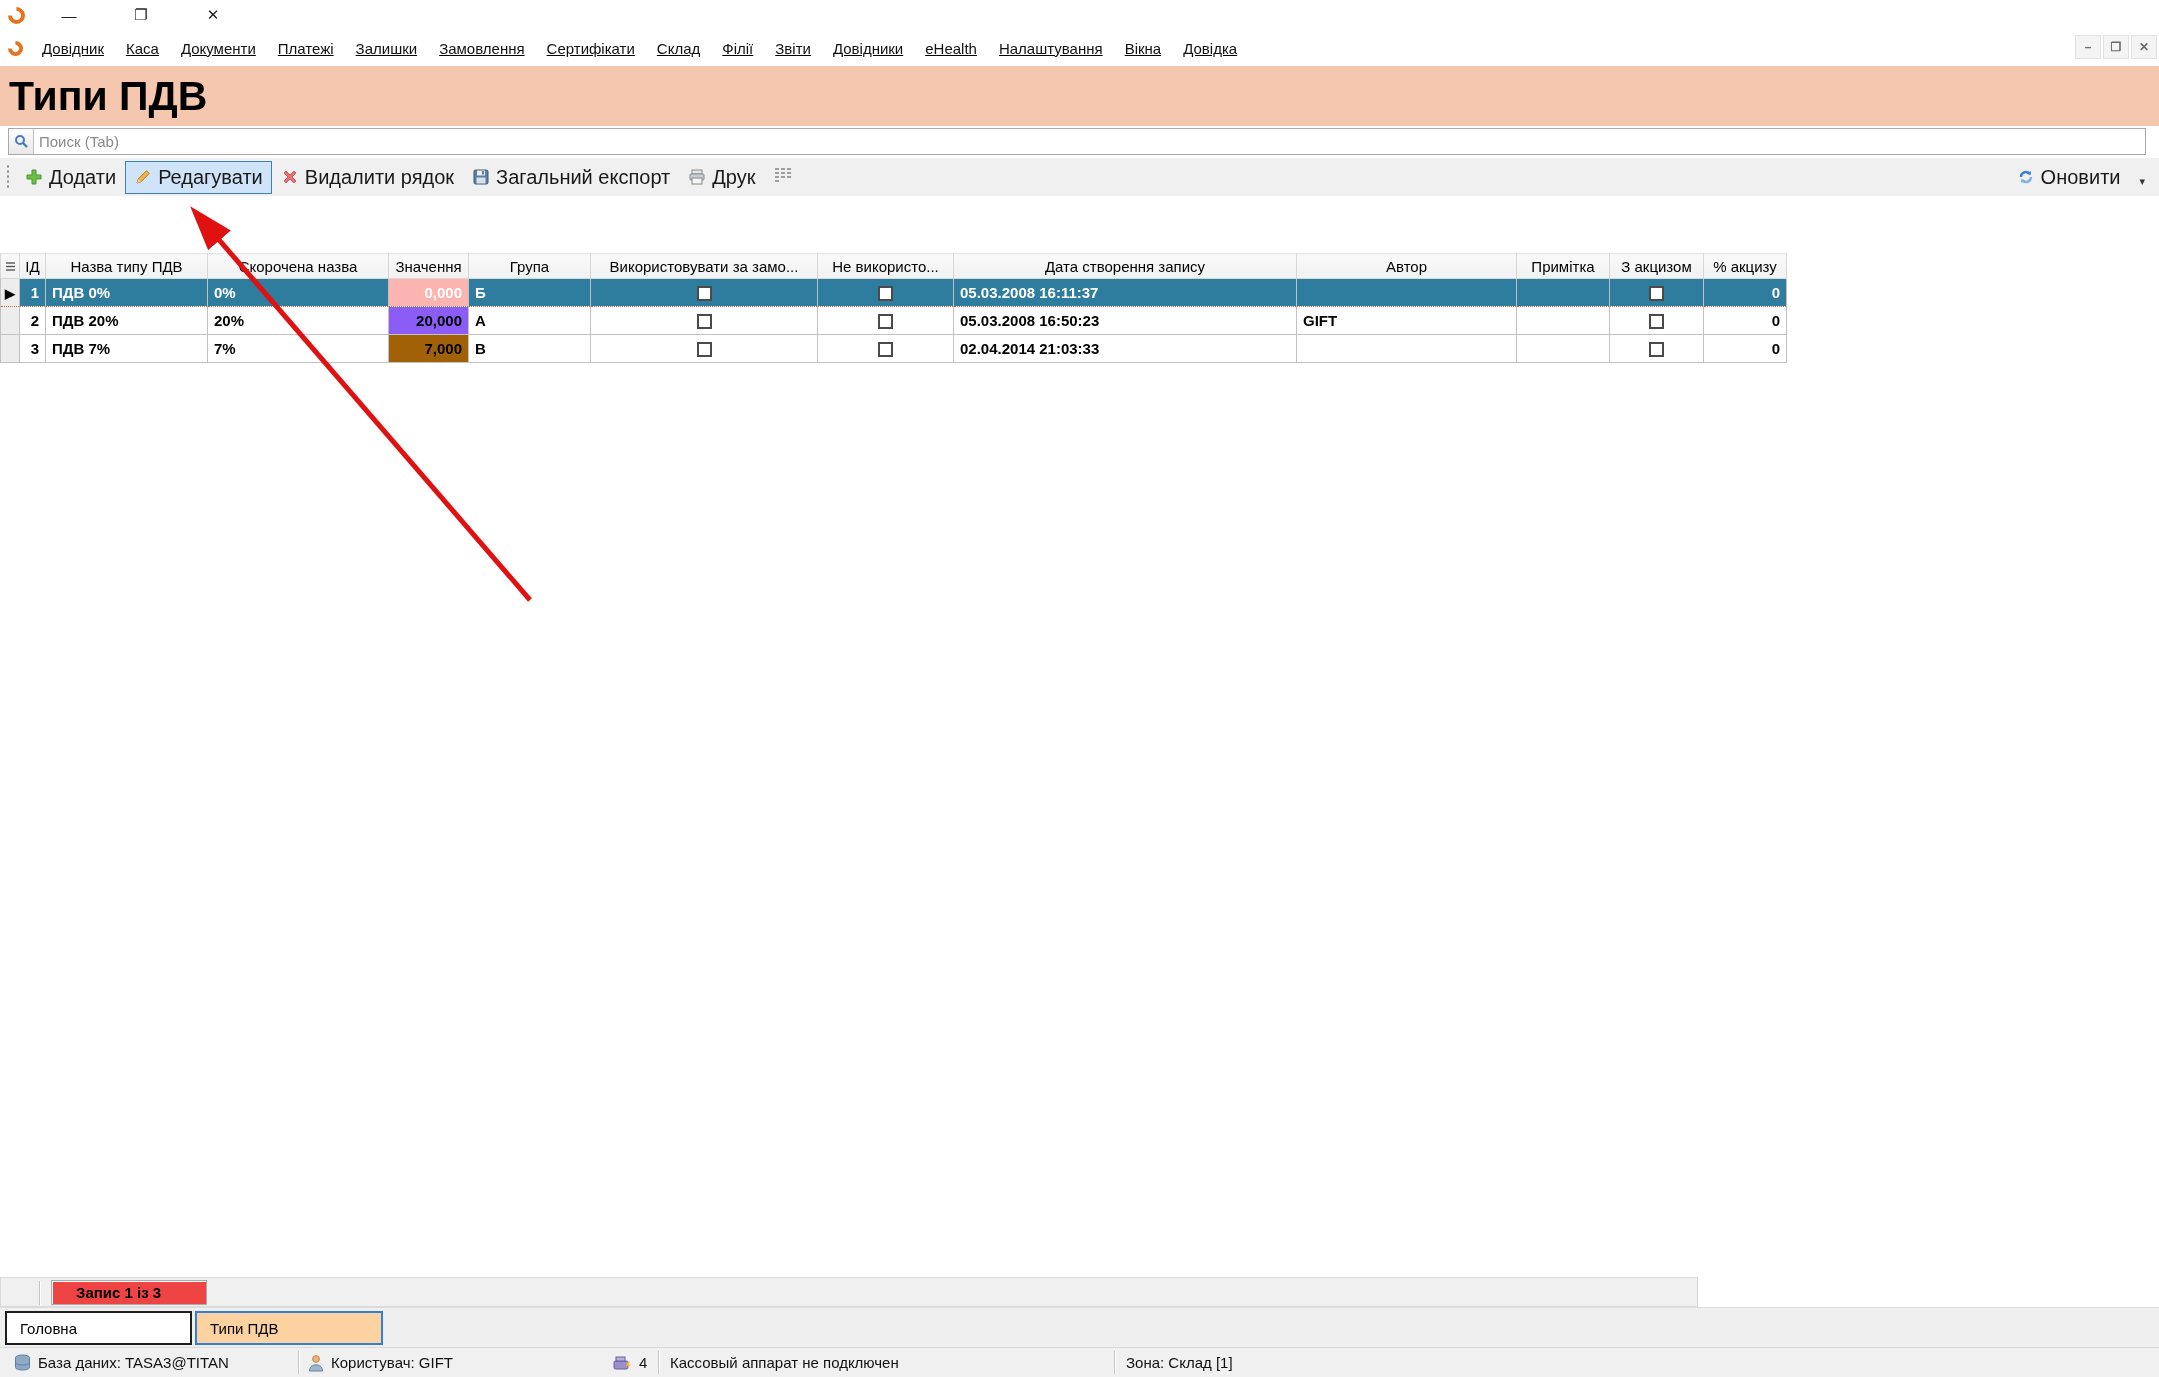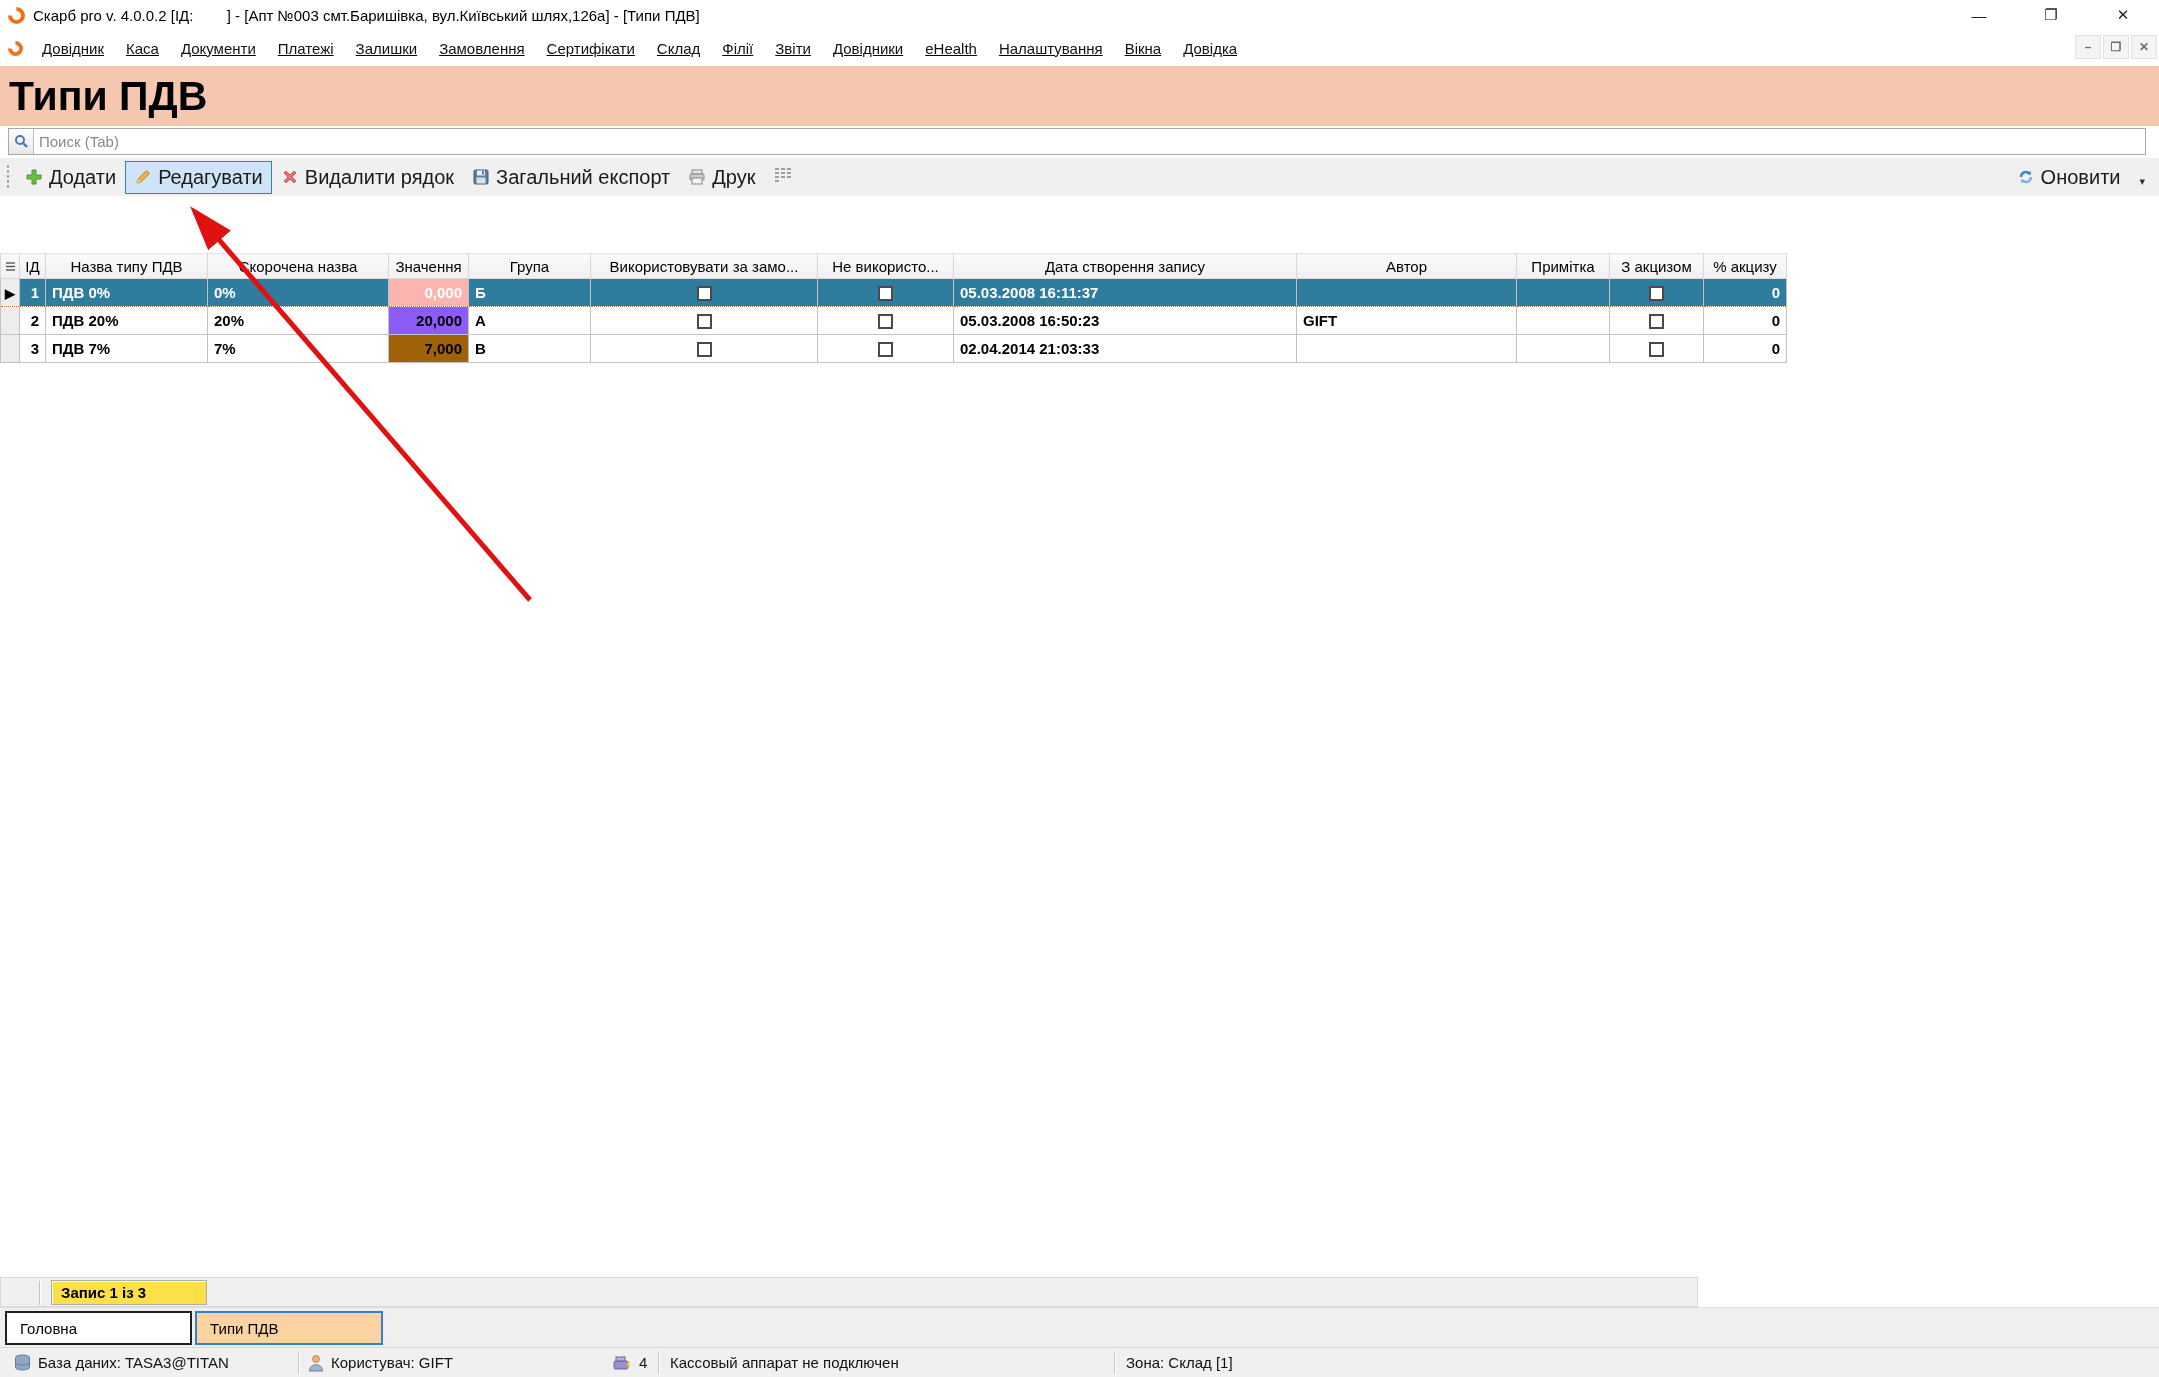--- a/index.html
+++ b/index.html
@@ -67,37 +67,36 @@
   td.r { text-align: right; }
   td.c { text-align: center; }
   td.valcell { color: #000; }
   .chk { display: inline-block; width: 15px; height: 15px; background: #fff; border: 2px solid #4A4A4A; vertical-align: middle; }
   .row-arrow { font-size: 13px; color: #000; }
   
   svg.overlay { position: absolute; left: 0; top: 0; pointer-events: none; z-index: 50; }
   
   .navbar { height: 30px; width: 1698px; background: #F0F0F0; border: 1px solid #D9D9D9; position: relative; }
   .nav-sep { position: absolute; left: 38px; top: 3px; width: 1px; height: 24px; background: #C4C4C4; box-shadow: 1px 0 0 #fff; }
-  .record-box { position: absolute; left: 50px; top: 2px; width: 156px; height: 25px; background: #fde047;
+  .record-box { position: absolute; left: 50px; top: 2px; width: 156px; height: 25px; background: #ef4444;
                 border: 1px solid #ABABAB; box-shadow: inset 1px 1px 0 #FDFDFD; display: flex; align-items: center;
-                padding-left: 9px; font-size: 15px; font-weight: bold; }
+                padding-left: 24px; font-size: 15px; font-weight: bold; }
   .tabsbar { height: 40px; background: #EFEFEF; border-top: 1px solid #DDD; position: relative; }
   .tab { position: absolute; top: 3px; height: 34px; display: flex; align-items: center; padding-left: 13px; font-size: 15px; }
   .tab.home { left: 5px; width: 187px; background: #fff; border: 2px solid #1F1F1F; }
   .tab.active { left: 195px; width: 188px; background: #FBD2A0; border: 2px solid #2F80D6; }
   .statusbar { height: 30px; background: #F0F0F0; border-top: 1px solid #D9D9D9; position: relative; font-size: 15px; }
   .status-item { position: absolute; top: 0; height: 29px; display: flex; align-items: center; gap: 7px; color: #111; }
   .status-sep { position: absolute; top: 3px; width: 1px; height: 23px; background: #C8C8C8; box-shadow: 1px 0 0 #fff; }
 </style>
 </head>
 <body>
 
 <div class="titlebar">
   <span class="app-logo"></span>
-  <span class="titlebar-title">Скарб pro v. 4.0.0.2 [ІД:        ] - [Апт №003 смт.Баришівка, вул.Київський шлях,126а] - [Типи ПДВ]</span>
   <div class="win-controls">
     <span class="win-btn">—</span>
     <span class="win-btn">❐</span>
     <span class="win-btn">✕</span>
   </div>
 </div>
 
 <div class="menubar">
   <span class="app-logo"></span>
   <span class="menu-item">Довідник</span>

